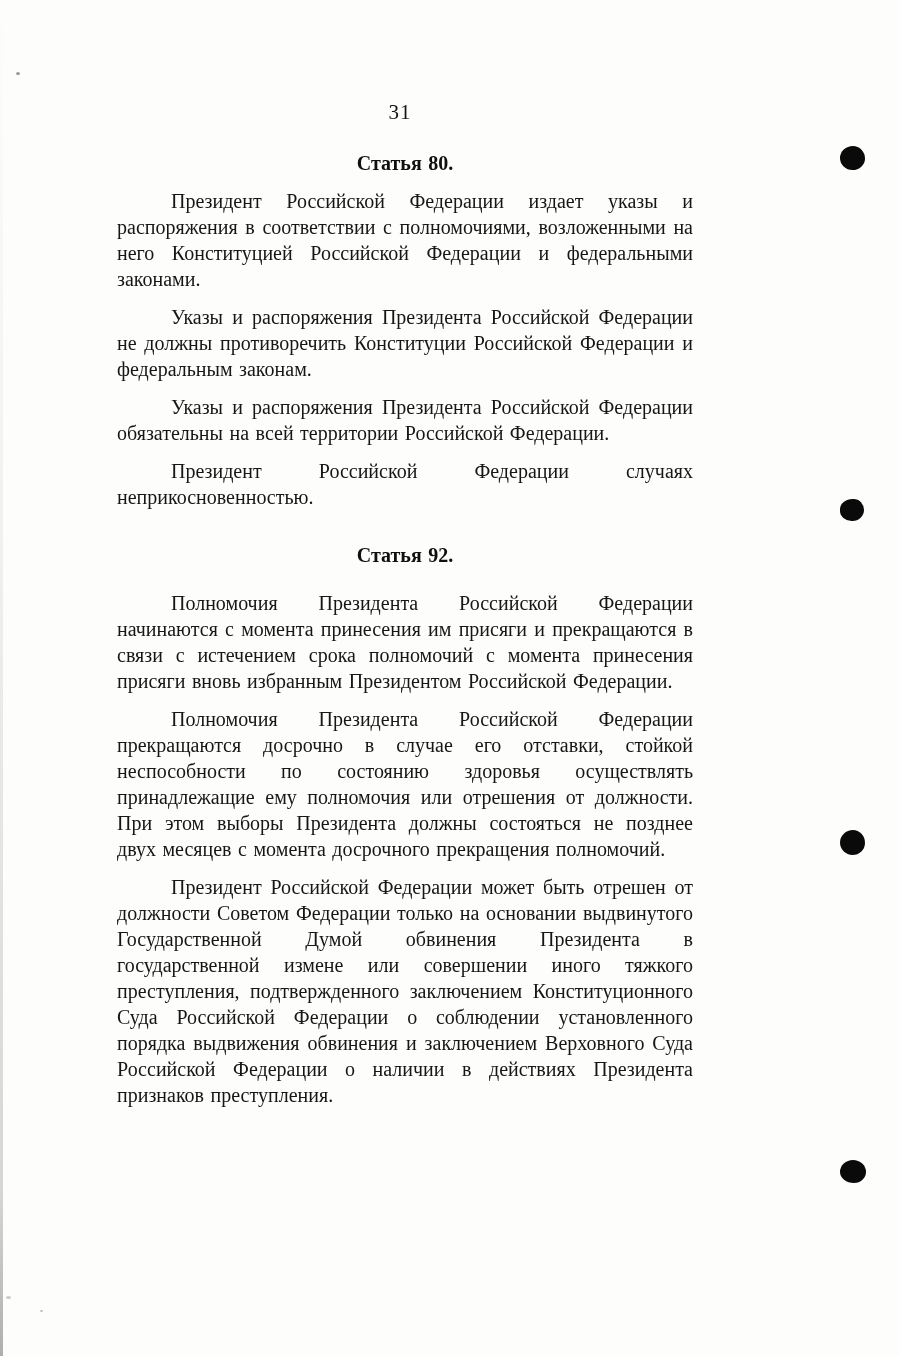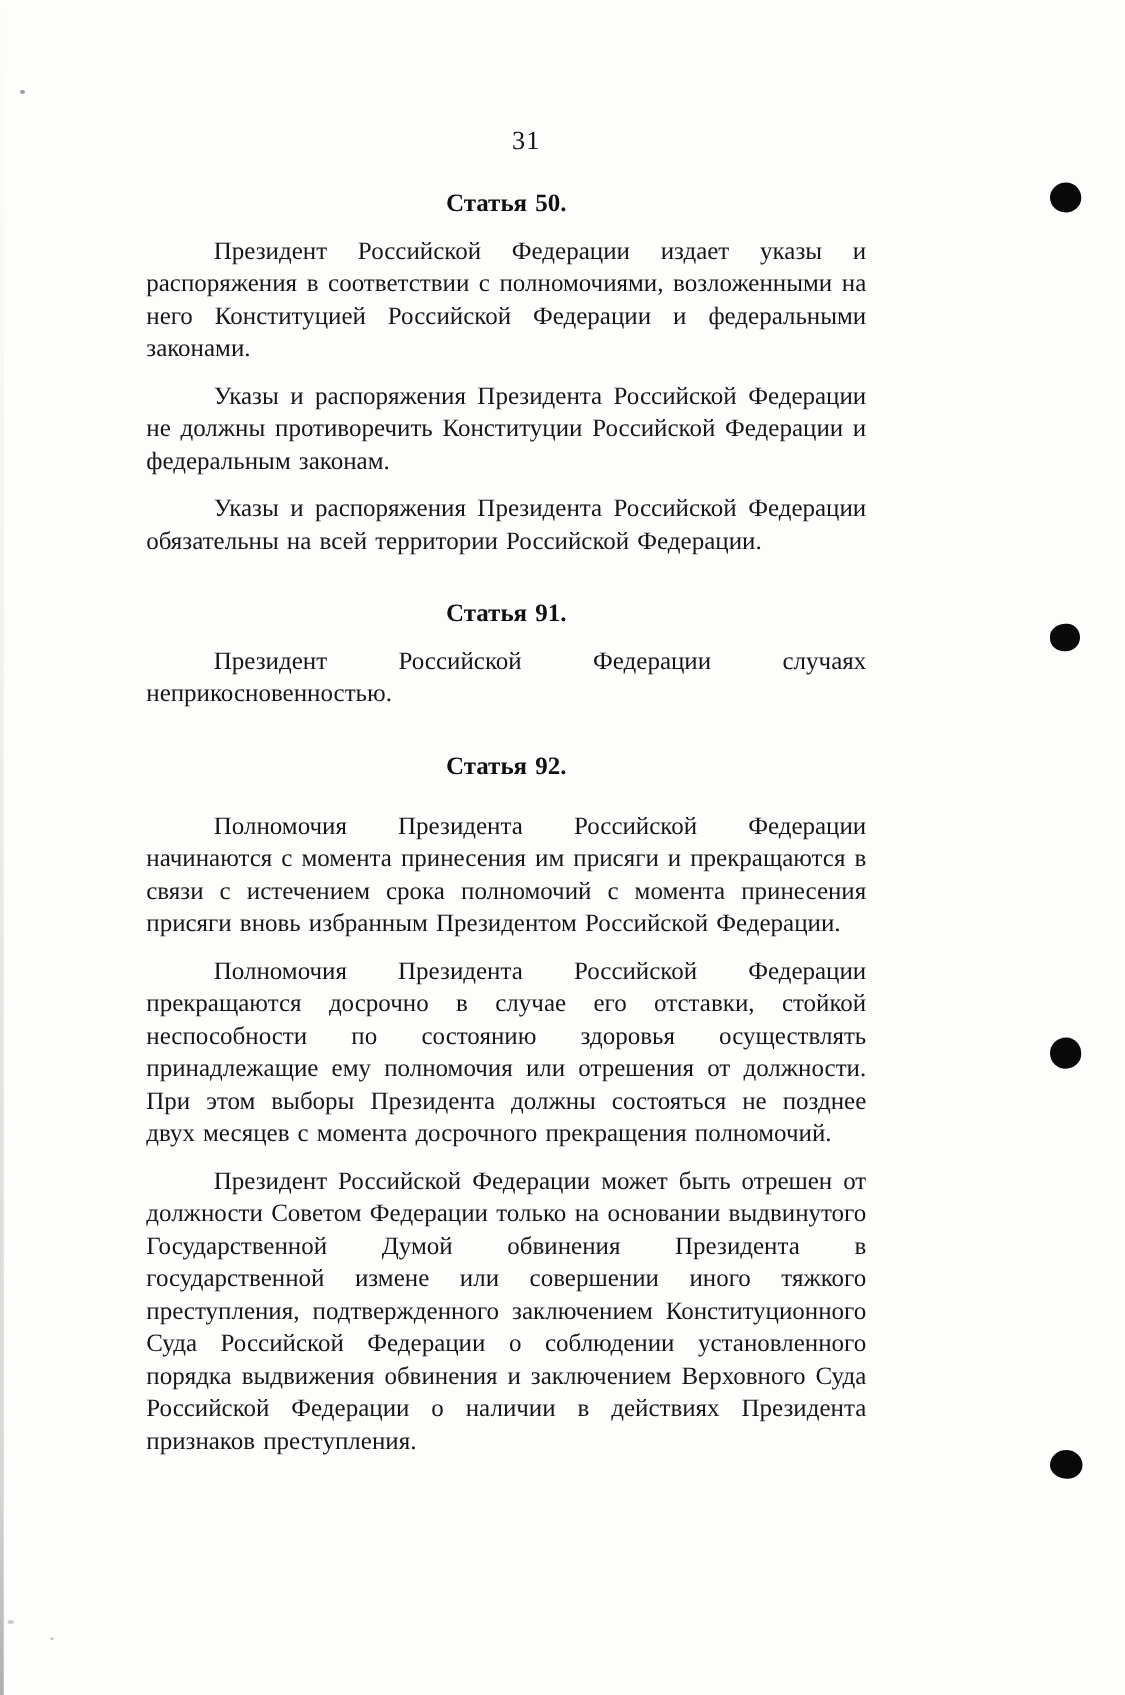--- a/index.html
+++ b/index.html
@@ -15,21 +15,21 @@
     font-family: "Liberation Serif", "DejaVu Serif", serif;
     color: #161616;
   }
   .page {
     position: absolute;
     inset: 0;
   }
   .page-number {
     position: absolute;
     top: 100px;
-    left: 121px;
+    left: 100px;
     width: 600px;
     text-align: center;
     font-size: 21px;
     letter-spacing: 1px;
     color: #141414;
   }
   .text-column {
     position: absolute;
     top: 150px;
     left: 105px;
@@ -92,28 +92,27 @@
 </head>
 <body>
 
 <div class="page">
 
   <div class="page-number">31</div>
 
   <div class="text-column">
 
     <div class="article">
-      <h2 class="article-heading">Статья 50.</h2>
+      <h2 class="article-heading">Статья 80.</h2>
       <p class="para">Президент Российской Федерации издает указы и распоряжения в соответствии с полномочиями, возложенными на него Конституцией Российской Федерации и федеральными законами.</p>
       <p class="para">Указы и распоряжения Президента Российской Федерации не должны противоречить Конституции Российской Федерации и федеральным законам.</p>
       <p class="para">Указы и распоряжения Президента Российской Федерации обязательны на всей территории Российской Федерации.</p>
     </div>
 
     <div class="article">
-      <h2 class="article-heading h91">Статья 91.</h2>
       <p class="para">Президент Российской Федерации случаях неприкосновенностью.</p>
     </div>
 
     <div class="article">
       <h2 class="article-heading h92">Статья 92.</h2>
       <p class="para">Полномочия Президента Российской Федерации начинаются с момента принесения им присяги и прекращаются в связи с истечением срока полномочий с момента принесения присяги вновь избранным Президентом Российской Федерации.</p>
       <p class="para">Полномочия Президента Российской Федерации прекращаются досрочно в случае его отставки, стойкой неспособности по состоянию здоровья осуществлять принадлежащие ему полномочия или отрешения от должности. При этом выборы Президента должны состояться не позднее двух месяцев с момента досрочного прекращения полномочий.</p>
       <p class="para">Президент Российской Федерации может быть отрешен от должности Советом Федерации только на основании выдвинутого Государственной Думой обвинения Президента в государственной измене или совершении иного тяжкого преступления, подтвержденного заключением Конституционного Суда Российской Федерации о соблюдении установленного порядка выдвижения обвинения и заключением Верховного Суда Российской Федерации о наличии в действиях Президента признаков преступления.</p>
     </div>
 

